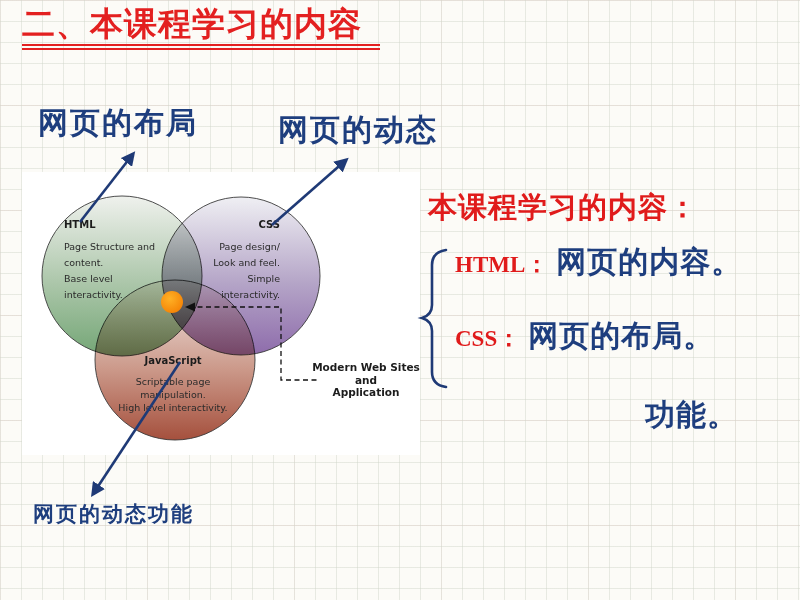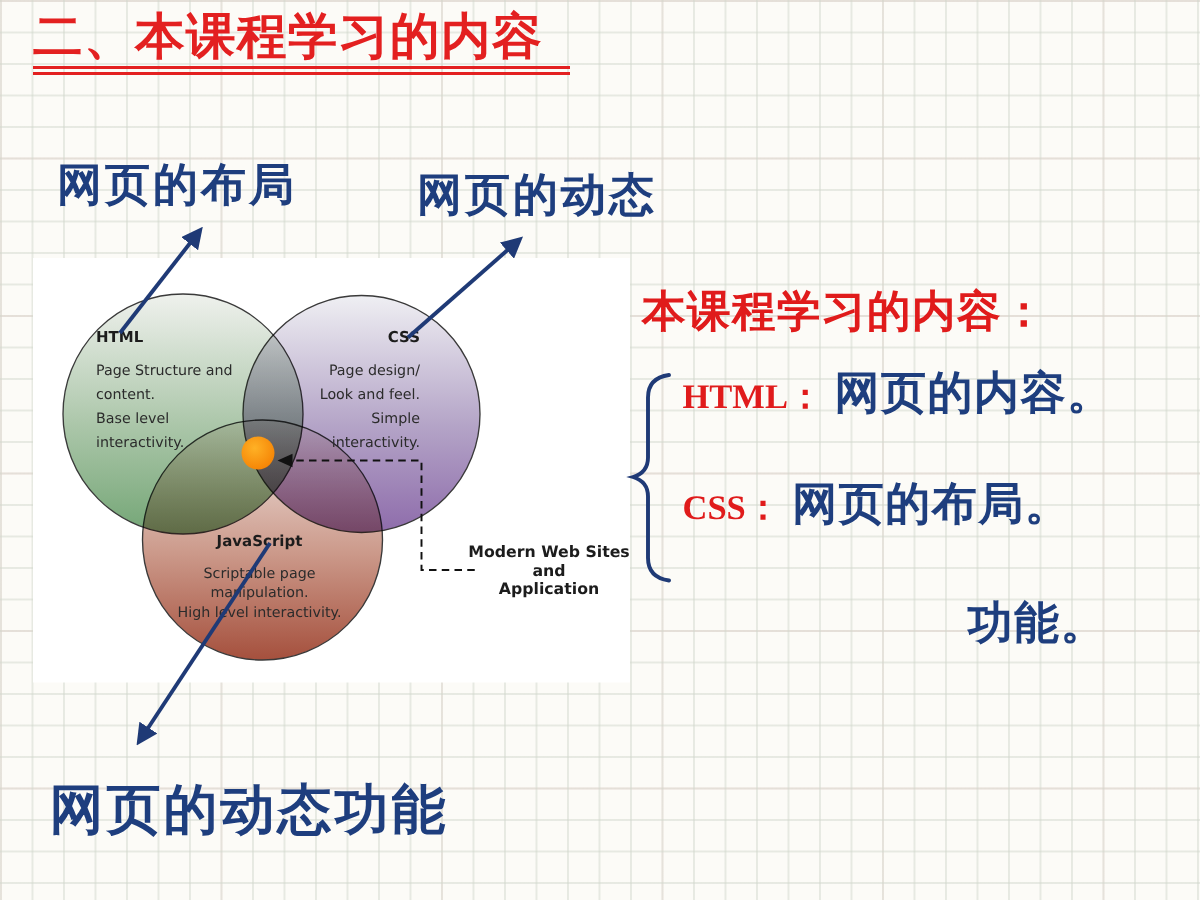--- a/index.html
+++ b/index.html
@@ -19,21 +19,21 @@
     left:22px; top:6px; font-size:33px; line-height:36px; font-weight:bold;
     color:#e32020; letter-spacing:1px; white-space:nowrap;
   }
   .title-underline{left:22px; width:358px; height:2px; background:#e32020;}
   .cjk-label{
     color:#1e3e7e; font-family:"Liberation Serif", serif; font-weight:bold;
     white-space:nowrap; letter-spacing:2px;
   }
   #label-content{left:38px; top:103px; font-size:30px;}
   #label-layout{left:278px; top:110px; font-size:30px;}
-  #label-dynamic{left:33px; top:500px; font-size:36px;margin-top:16px;}
+  #label-dynamic{left:33px; top:500px; font-size:21px;}
   .venn-box{left:22px; top:172px; width:398px; height:283px; background:#ffffff;}
   .venn-box svg{display:block;}
   .blend{mix-blend-mode:multiply;}
   .venn-name{font:bold 10px "DejaVu Sans", sans-serif; fill:#1c1c1c;}
   .venn-body{font:9.5px "DejaVu Sans", sans-serif; fill:#2b2b2b;}
   .venn-center-label{font:bold 10.5px "DejaVu Sans", sans-serif; fill:#1c1c1c;}
   .panel-heading{
     left:428px; top:188px; font-size:29px; font-weight:bold; color:#e01b1b;
     white-space:nowrap; letter-spacing:1px;
   }

